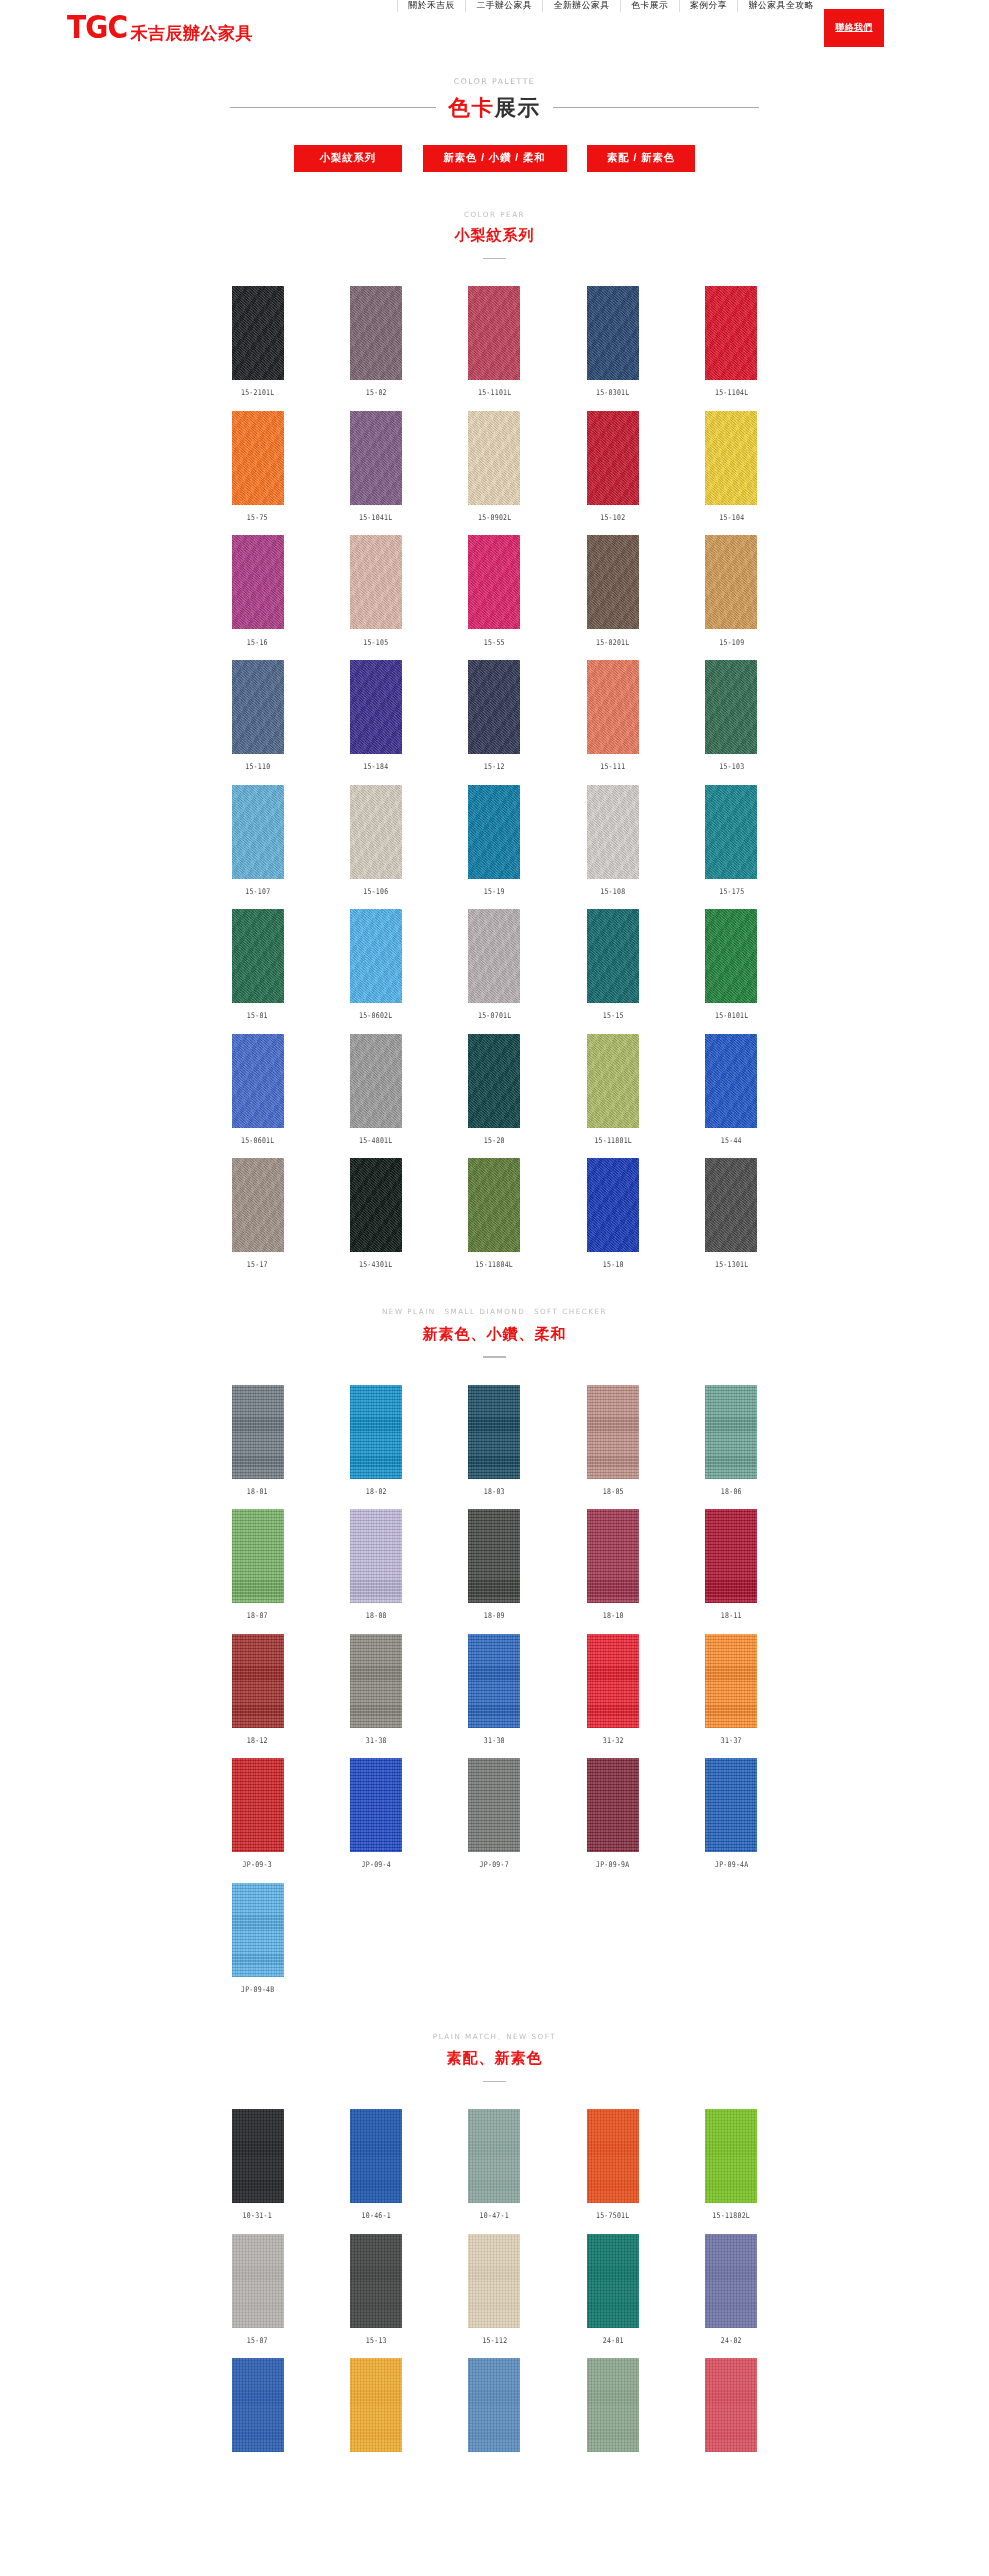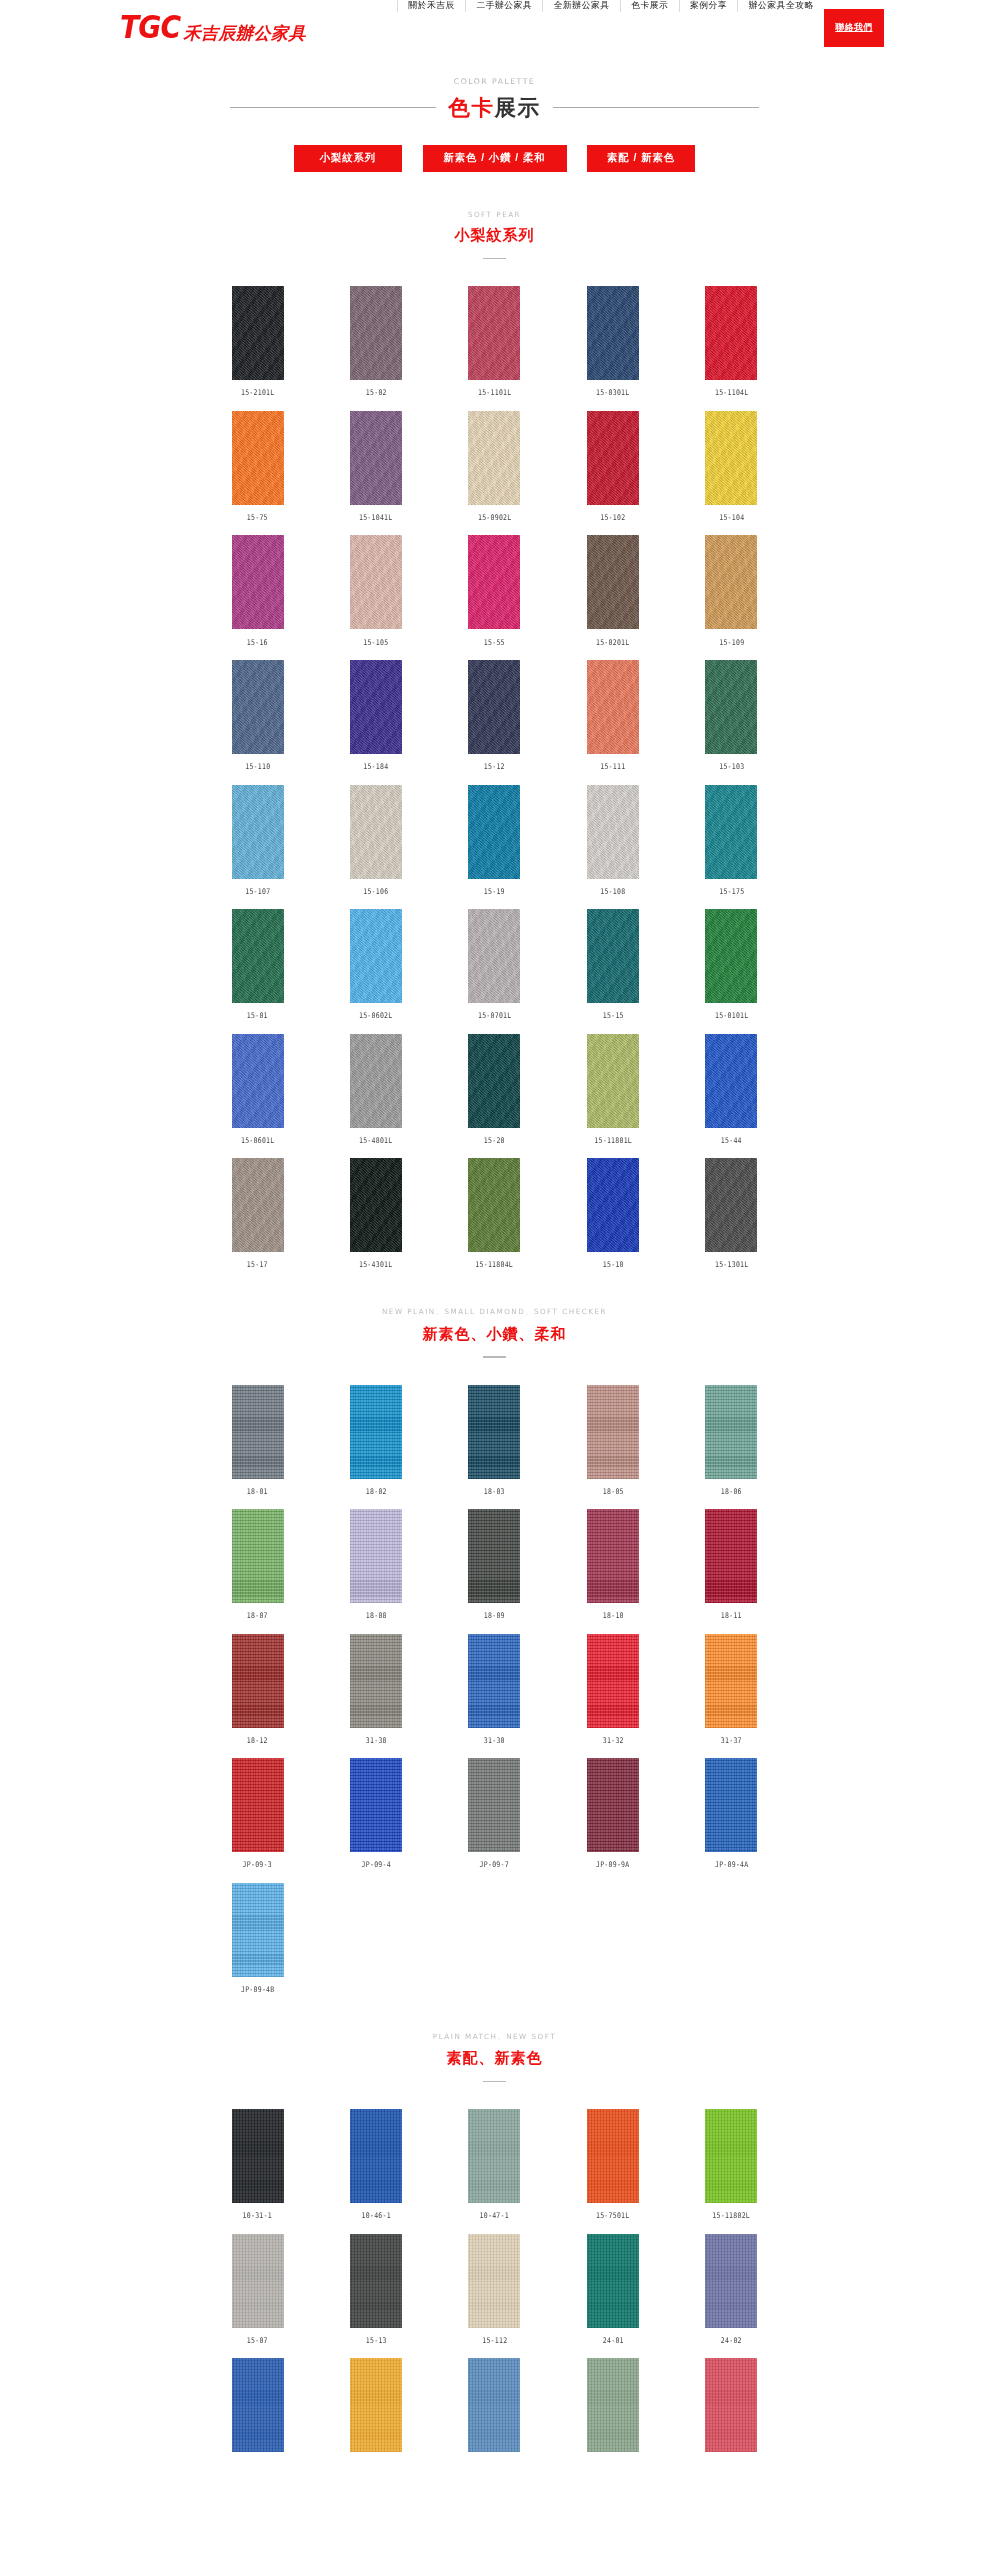--- a/index.html
+++ b/index.html
@@ -14,26 +14,25 @@
   
   .site-header {
     width: 989px;
     height: 56px;
     background: #ffffff;
     display: flex;
     align-items: center;
     position: relative;
   }
   .logo-block {
-    margin-left: 120px;
+    margin-left: 67px;
     display: flex;
     flex-direction: column;
     align-items: center;
     line-height: 1;
-    font-style: italic;
   }
   .logo-row { display:flex; align-items: flex-end; }
   .logo-tgc {
     color: #ee1111;
     font-family: "DejaVu Sans", sans-serif;
     font-weight: 700;
     font-size: 32px;
     letter-spacing: -1px;
     transform: scaleX(0.88);
     transform-origin: left bottom;
@@ -246,21 +245,21 @@
 <div class="cat-buttons">
   <button class="cat-btn">小梨紋系列</button>
   <button class="cat-btn" style="width:144px">新素色 / 小鑽 / 柔和</button>
   <button class="cat-btn">素配 / 新素色</button>
 </div>
 
 <main>
 
   <section class="section">
     <div class="section-head">
-      <div class="section-eyebrow">SOFT PEAR</div>
+      <div class="section-eyebrow">COLOR PEAR</div>
       <div class="section-title">小梨紋系列</div>
       <div class="section-divider"></div>
     </div>
     <div class="swatch-grid">
         <div class="swatch-cell">
           <div class="swatch-chip tex-pear" style="background-color: rgb(26, 29, 32);"></div>
           <div class="swatch-label">15-2101L</div>
         </div>
         <div class="swatch-cell">
           <div class="swatch-chip tex-pear" style="background-color: rgb(123, 100, 112);"></div>

